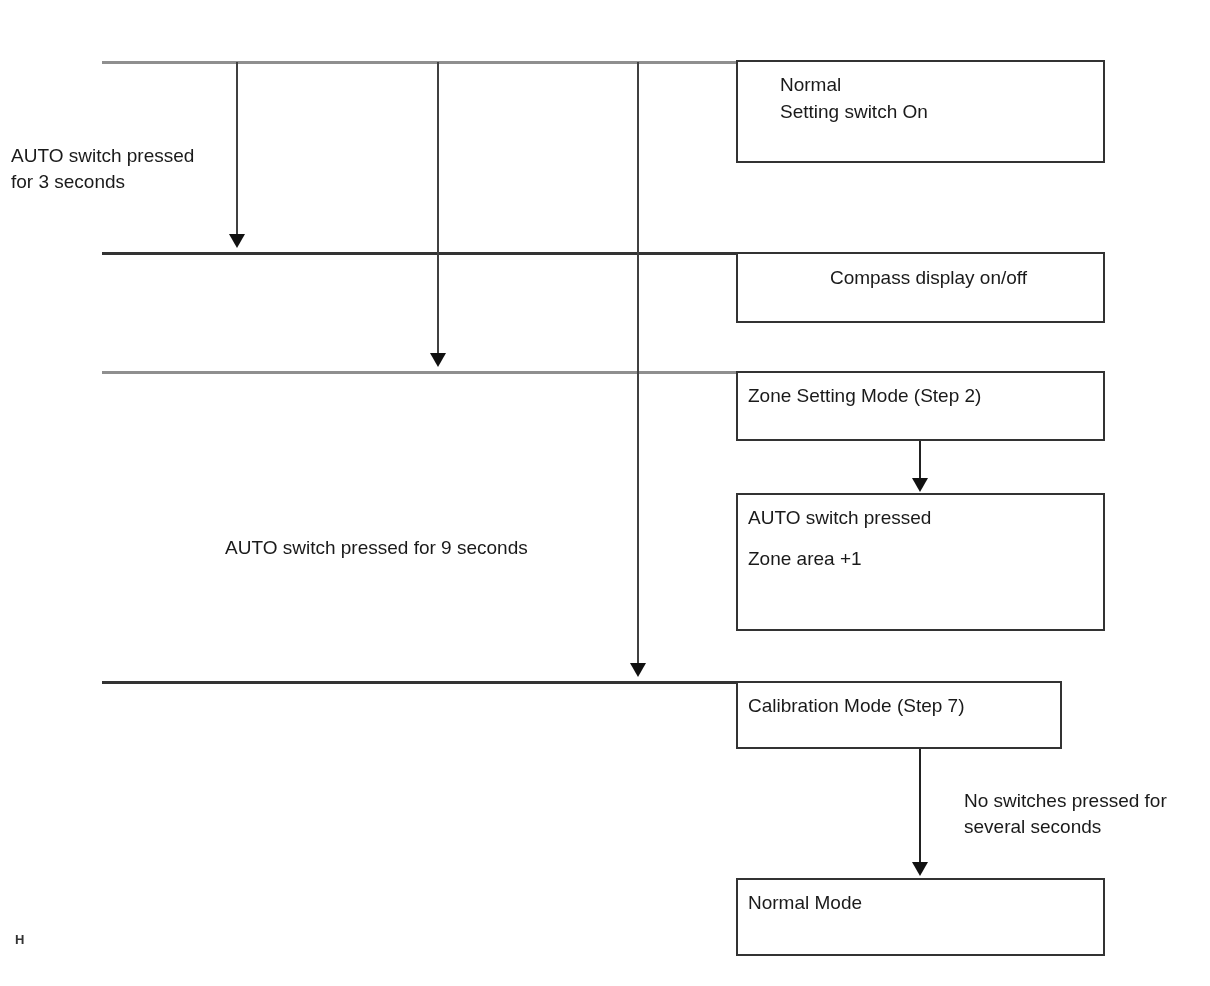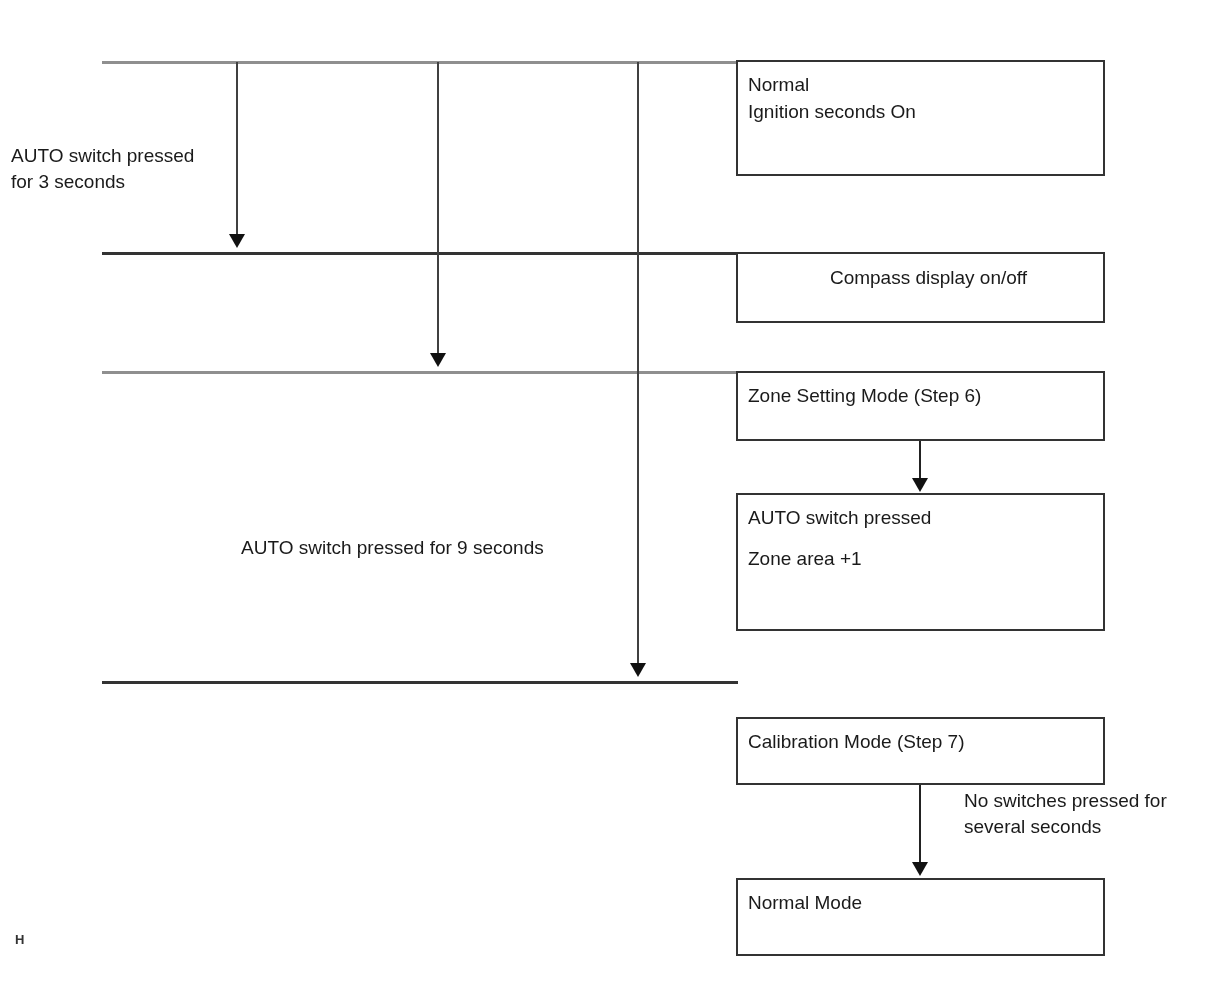--- a/index.html
+++ b/index.html
@@ -108,50 +108,50 @@
 
   <div class="vline" style="left:637px; top:62px; height:607px;"></div>
   <div class="arrow-head" style="left:630px; top:663px;"></div>
 
   <div class="vline dark" style="left:919px; top:440px; height:42px;"></div>
   <div class="arrow-head" style="left:912px; top:478px;"></div>
 
   <div class="vline dark" style="left:919px; top:748px; height:118px;"></div>
   <div class="arrow-head" style="left:912px; top:862px;"></div>
 
-  <div class="node pad-left" style="left:736px; top:60px; width:369px; height:116px;">
-    <div class="node-text"><span>Normal</span><br><span>Ignition seconds On</span></div>
+  <div class="node pad-left" style="left:736px; top:60px; width:369px; height:103px;padding-left:32px;">
+    <div class="node-text"><span>Normal</span><br><span>Setting switch On</span></div>
   </div>
 
   <div class="node center" style="left:736px; top:252px; width:369px; height:71px;">
     <div class="node-text"><span>Compass display on/off</span></div>
   </div>
 
   <div class="node pad-left" style="left:736px; top:371px; width:369px; height:70px;">
-    <div class="node-text"><span>Zone Setting Mode (Step 6)</span></div>
+    <div class="node-text"><span>Zone Setting Mode (Step 2)</span></div>
   </div>
 
   <div class="node pad-left" style="left:736px; top:493px; width:369px; height:138px;">
     <div class="node-text"><span>AUTO switch pressed</span><span class="gap-line">Zone area +1</span></div>
   </div>
 
-  <div class="node pad-left" style="left:736px; top:681px; width:369px; height:68px;margin-top:36px;">
+  <div class="node pad-left" style="left:736px; top:681px; width:326px; height:68px;">
     <div class="node-text"><span>Calibration Mode (Step 7)</span></div>
   </div>
 
   <div class="node pad-left" style="left:736px; top:878px; width:369px; height:78px;">
     <div class="node-text"><span>Normal Mode</span></div>
   </div>
 
   <div class="label" style="left:11px; top:117px; width:235px;">
     <span>AUTO switch pressed</span><br><span>for 3 seconds</span>
   </div>
 
 
-  <div class="label" style="left:241px; top:509px; width:420px;">
+  <div class="label" style="left:225px; top:509px; width:420px;">
     <span>AUTO switch pressed for 9 seconds</span>
   </div>
 
   <div class="label" style="left:936px; top:762px; width:265px;margin-left:28px;">
     <span>No switches pressed for</span><br><span>several seconds</span>
   </div>
 
   <div class="corner-mark" style="left:15px; top:932px;">H</div>
 
 </div>

